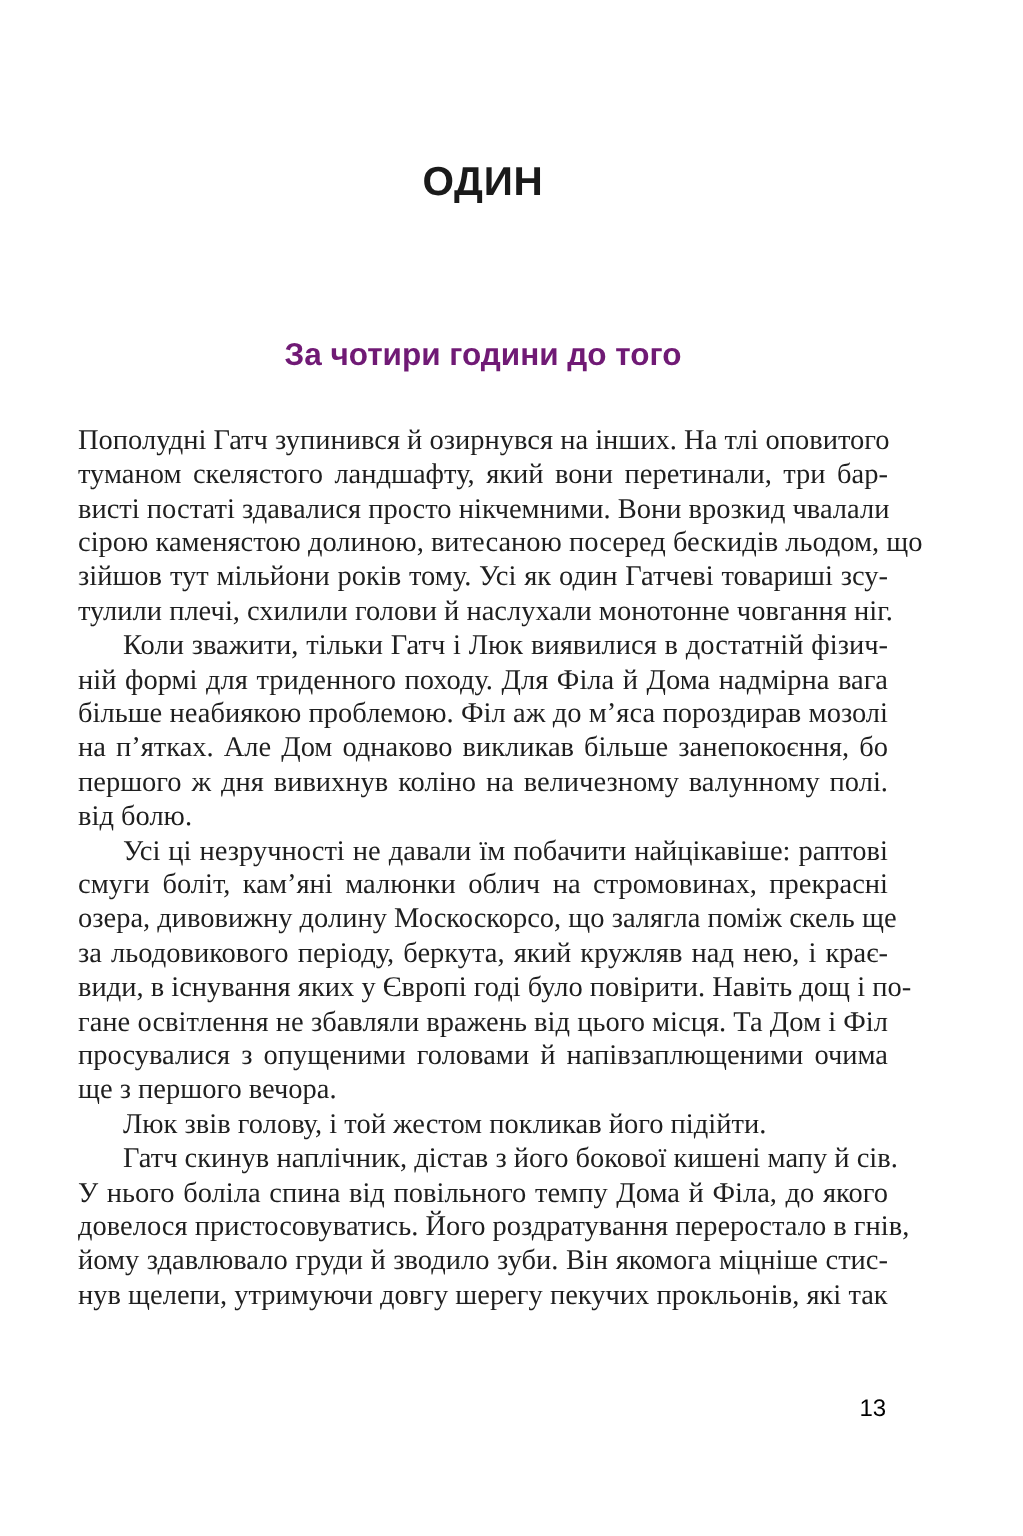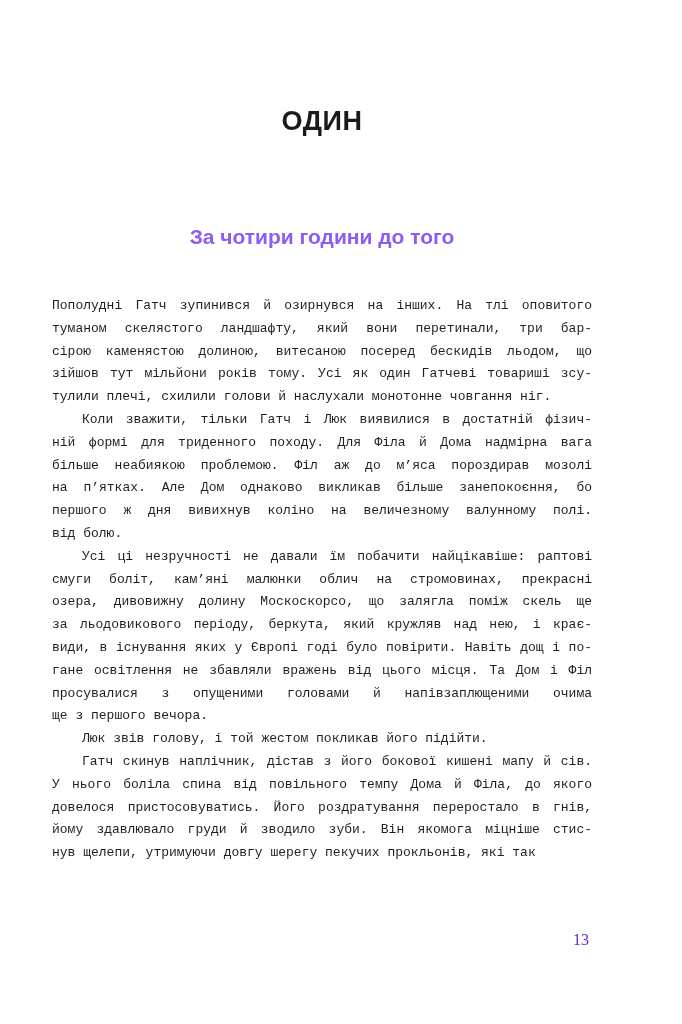--- a/index.html
+++ b/index.html
@@ -29,59 +29,59 @@
     color: #1a1a1a;
     letter-spacing: 0.5px;
   }
   .section-subtitle {
     margin: 90px 0 0 0;
     font-family: "Liberation Sans", sans-serif;
     font-weight: 700;
     font-size: 21px;
     line-height: 24px;
     text-align: center;
-    color: #8b5cf6;
+    color: #701a75;
   }
   .body-text {
-    margin-top: 46px;
-    font-size: 13px;
+    margin-top: 34px;
+    font-size: 19px;
     line-height: 22.8px;
-    font-family: Liberation Mono, monospace;
   }
   .paragraph { margin: 0; }
   .line {
     white-space: nowrap;
     text-align: justify;
     text-align-last: justify;
   }
   .line.last {
     text-align-last: left;
   }
   .paragraph.indent .line:first-child { padding-left: 30px; }
   .page-number {
     position: absolute;
     left: 573px;
     top: 931px;
-    font-family: Liberation Serif, serif;
+    font-family: Liberation Sans, sans-serif;
     font-size: 16px;
     line-height: 18px;
-    color: #6d28d9;
+    color: #000000;
   }
 </style>
 </head>
 <body>
 
 <div class="page">
   <div class="content">
     <h1 class="chapter-title">ОДИН</h1>
     <h2 class="section-subtitle">За чотири години до того</h2>
     <div class="body-text" id="body-text">
         <div class="paragraph">
           <div class="line">Пополудні Гатч зупинився й озирнувся на інших. На тлі оповитого</div>
           <div class="line">туманом скелястого ландшафту, який вони перетинали, три бар-</div>
+          <div class="line">висті постаті здавалися просто нікчемними. Вони врозкид чвалали</div>
           <div class="line">сірою каменястою долиною, витесаною посеред бескидів льодом, що</div>
           <div class="line">зійшов тут мільйони років тому. Усі як один Гатчеві товариші зсу-</div>
           <div class="line last">тулили плечі, схилили голови й наслухали монотонне човгання ніг.</div>
         </div>
         <div class="paragraph indent">
           <div class="line">Коли зважити, тільки Гатч і Люк виявилися в достатній фізич-</div>
           <div class="line">ній формі для триденного походу. Для Філа й Дома надмірна вага</div>
           <div class="line">більше неабиякою проблемою. Філ аж до м’яса пороздирав мозолі</div>
           <div class="line">на п’ятках. Але Дом однаково викликав більше занепокоєння, бо</div>
           <div class="line">першого ж дня вивихнув коліно на величезному валунному полі.</div>

